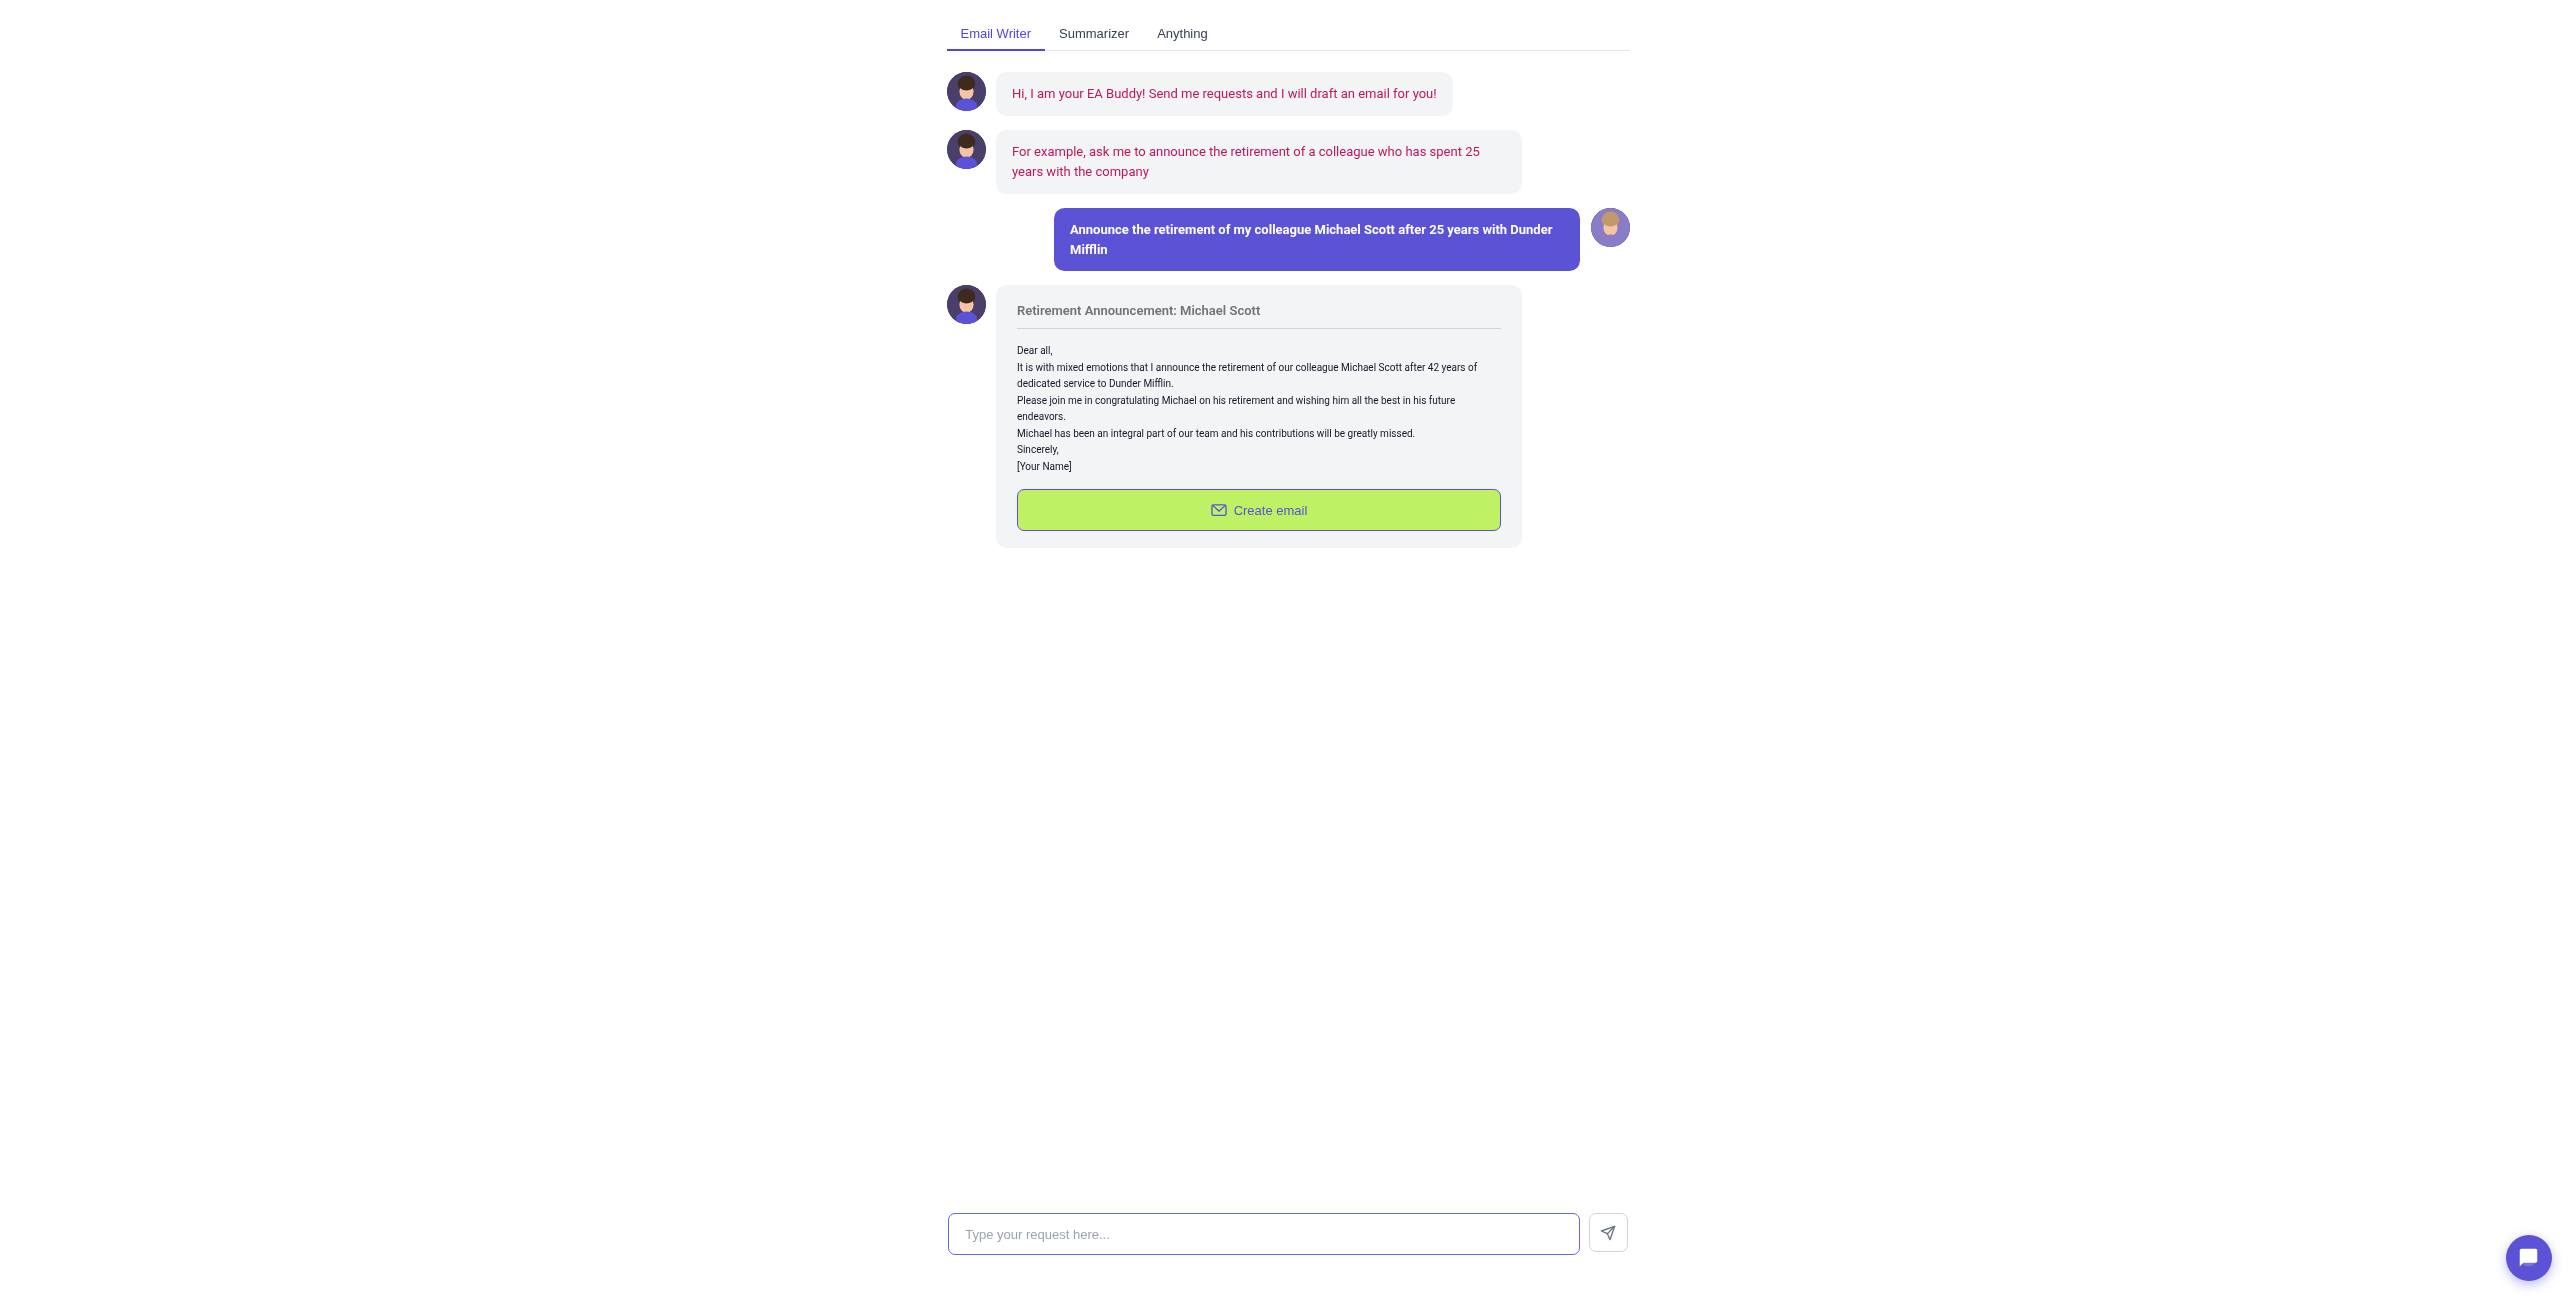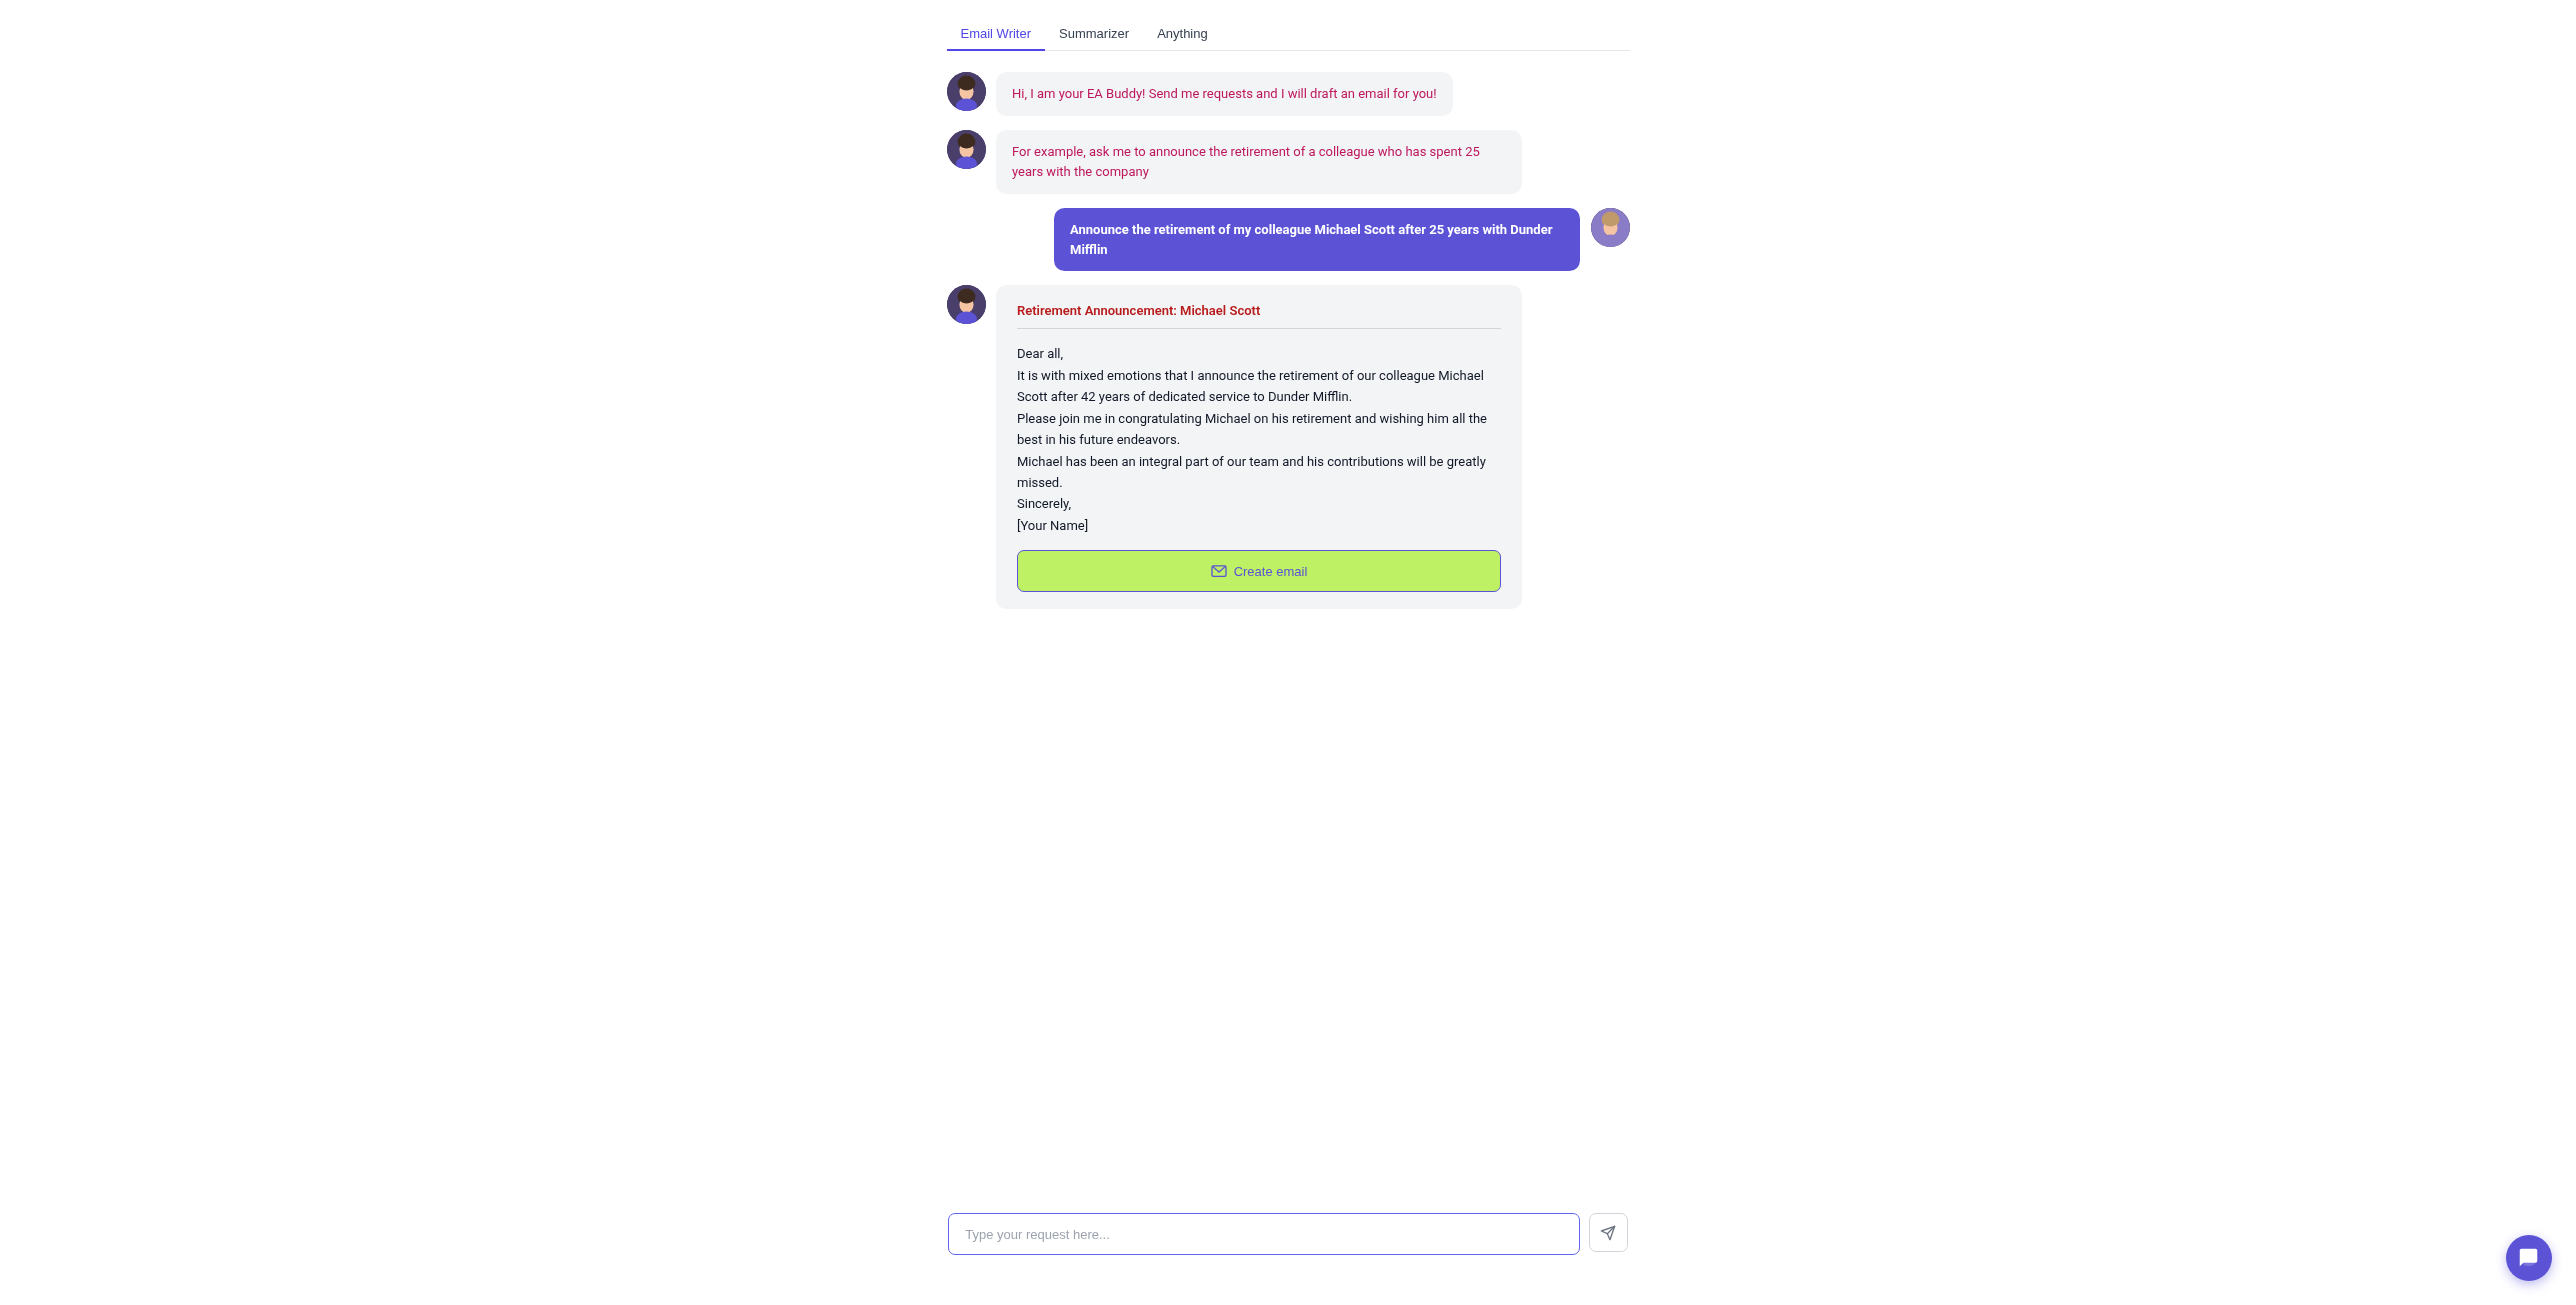--- a/index.html
+++ b/index.html
@@ -115,28 +115,28 @@
     .email-card {
       background: #f3f4f6;
       border-radius: 10.5px;
       padding: 17.5px 21px;
       max-width: 526px;
     }
 
     .email-subject {
       font-size: 13px;
       font-weight: 600;
-      color: #b91c1c;
+      color: #737373;
       padding-bottom: 10.5px;
       border-bottom: 0.9px solid #d1d5db;
       margin-bottom: 14px;
     }
 
     .email-body {
-      font-size: 13px;
+      font-size: 10px;
       line-height: 1.65;
       color: #111827;
     }
 
     .create-email-btn {
       margin-top: 14px;
       display: flex;
       align-items: center;
       justify-content: center;
       gap: 7px;

